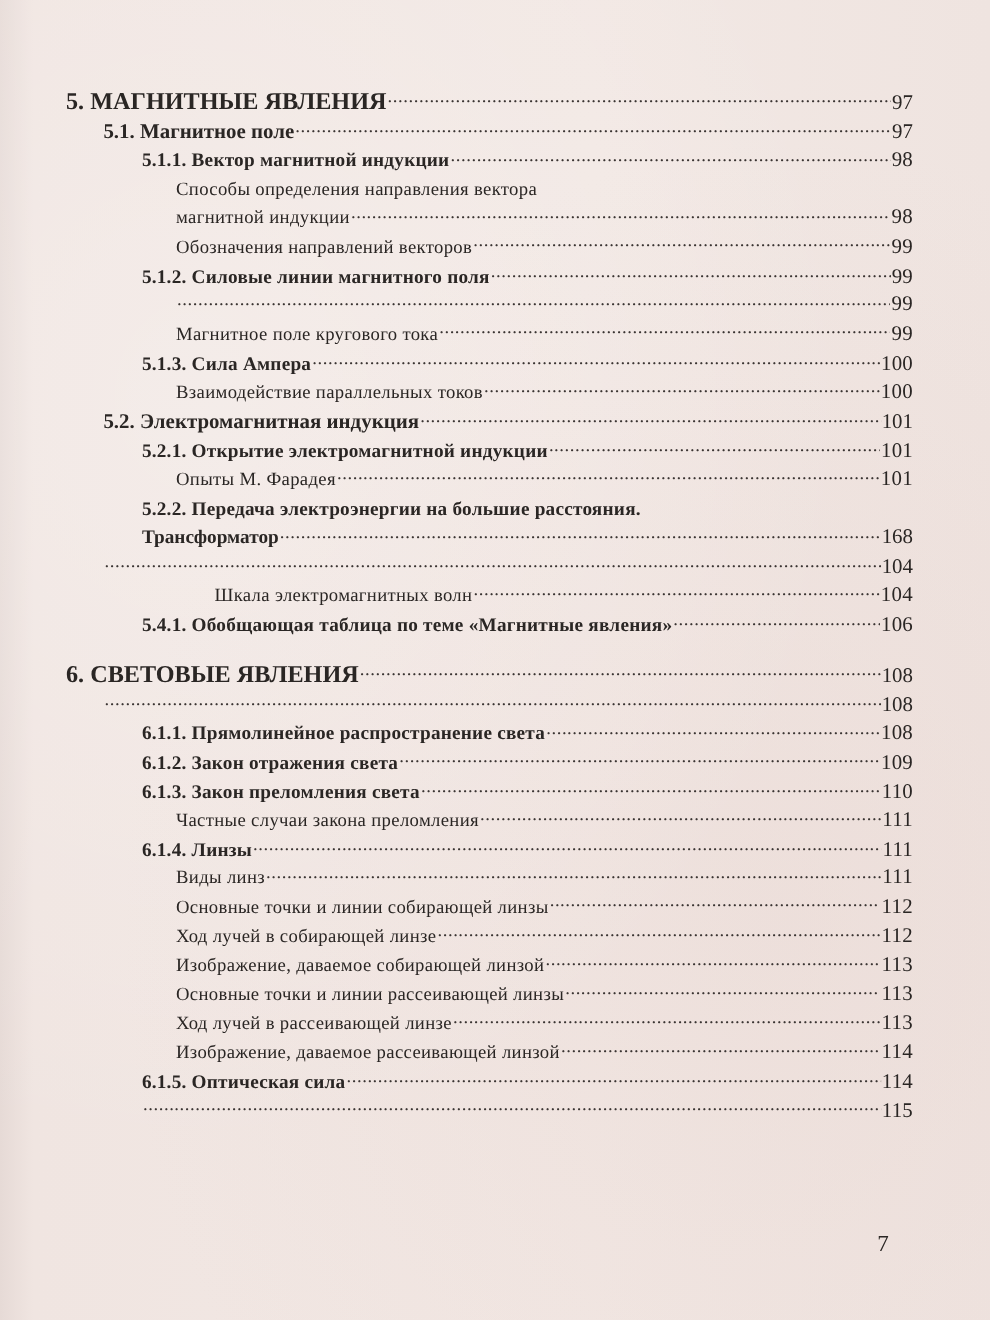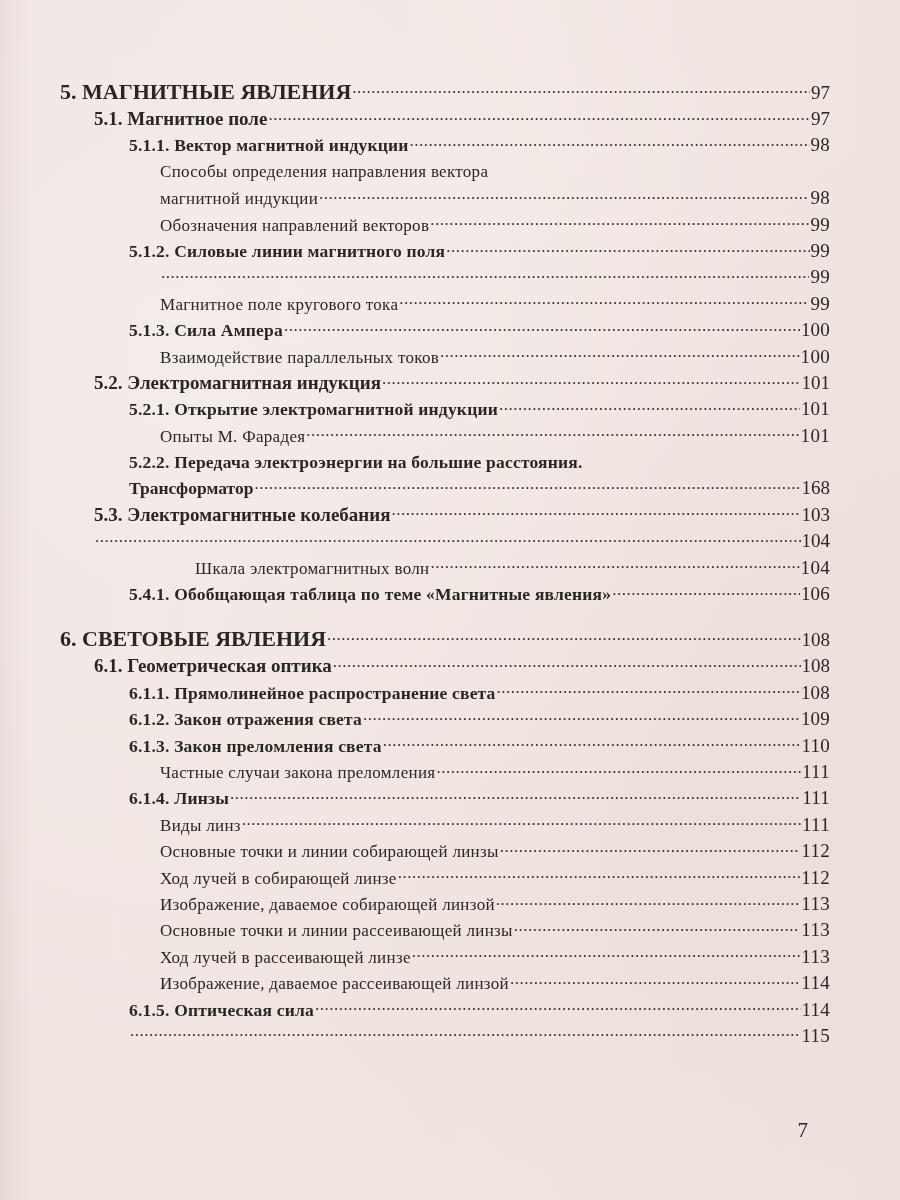--- a/index.html
+++ b/index.html
@@ -194,25 +194,20 @@
       <div class="entry lvl-3 noleader">
         <span class="title">5.2.2. Передача электроэнергии на большие расстояния.</span>
         <span class="page"></span>
       </div>
       <div class="entry lvl-3cont">
         <span class="title">Трансформатор</span>
         <span class="leader"></span>
         <span class="page">168</span>
       </div>
       <div class="entry lvl-2">
-        <span class="title">5.3. Электромагнитные колебания</span>
-        <span class="leader"></span>
-        <span class="page">103</span>
-      </div>
-      <div class="entry lvl-2">
         <span class="leader"></span>
         <span class="page">104</span>
       </div>
       <div class="entry lvl-4c">
         <span class="title">Шкала электромагнитных волн</span>
         <span class="leader"></span>
         <span class="page">104</span>
       </div>
       <div class="entry lvl-3">
         <span class="title">5.4.1. Обобщающая таблица по теме «Магнитные явления»</span>
@@ -220,21 +215,20 @@
         <span class="page">106</span>
       </div>
     </div>
     <div class="toc-section">
       <div class="entry lvl-1">
         <span class="title">6. СВЕТОВЫЕ ЯВЛЕНИЯ</span>
         <span class="leader"></span>
         <span class="page">108</span>
       </div>
       <div class="entry lvl-2">
-        <span class="title">6.1. Геометрическая оптика</span>
         <span class="leader"></span>
         <span class="page">108</span>
       </div>
       <div class="entry lvl-3">
         <span class="title">6.1.1. Прямолинейное распространение света</span>
         <span class="leader"></span>
         <span class="page">108</span>
       </div>
       <div class="entry lvl-3">
         <span class="title">6.1.2. Закон отражения света</span>

